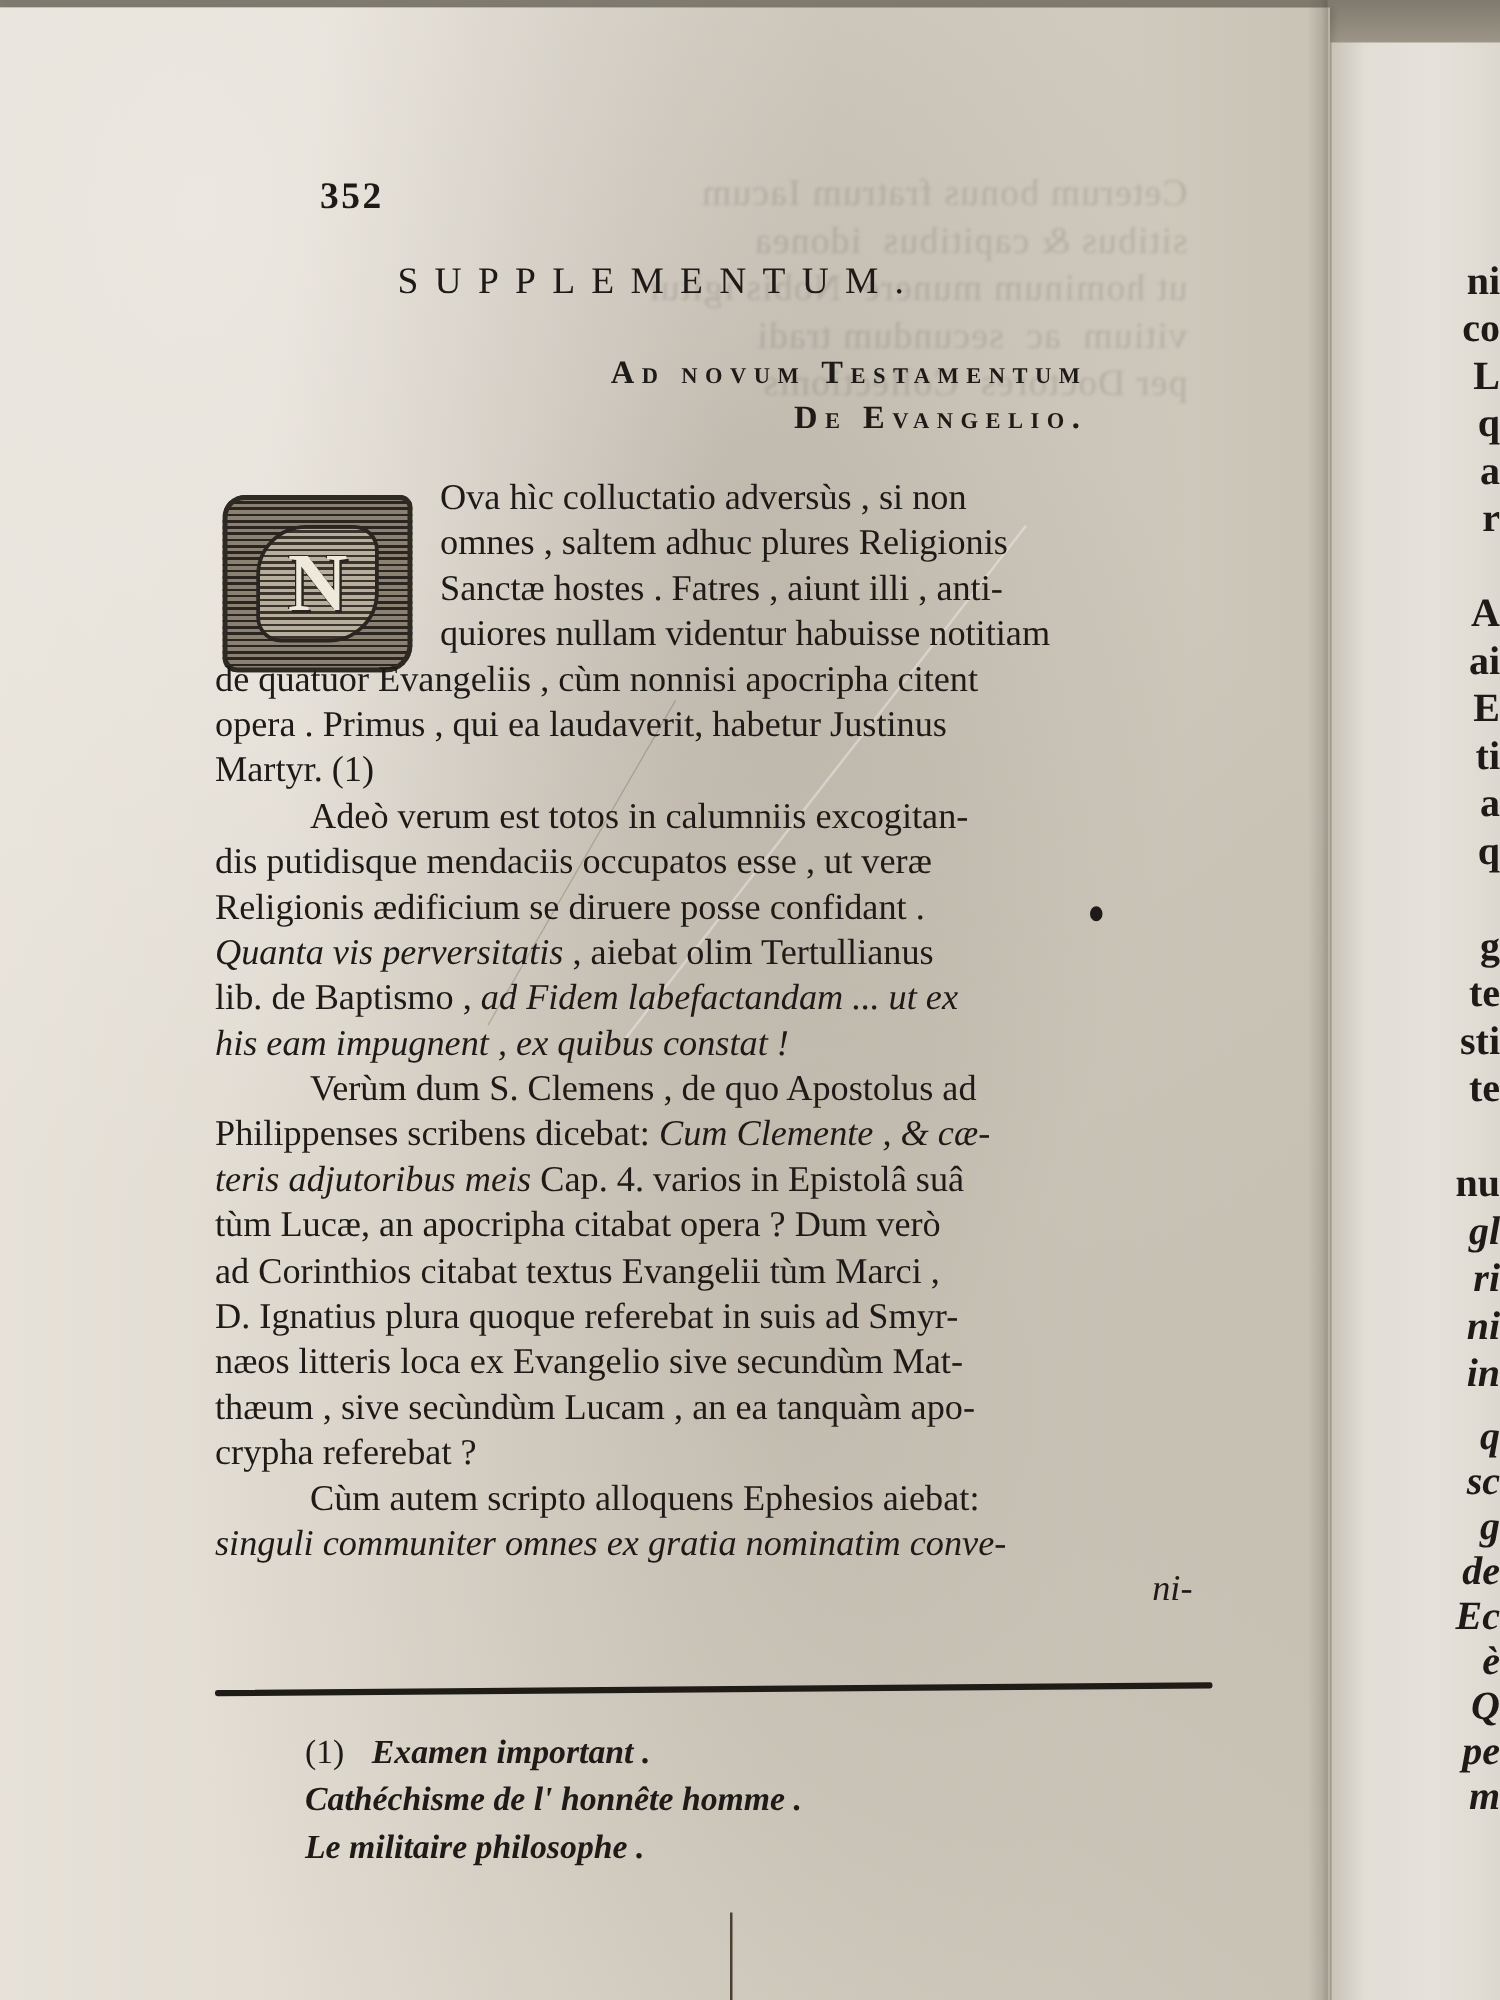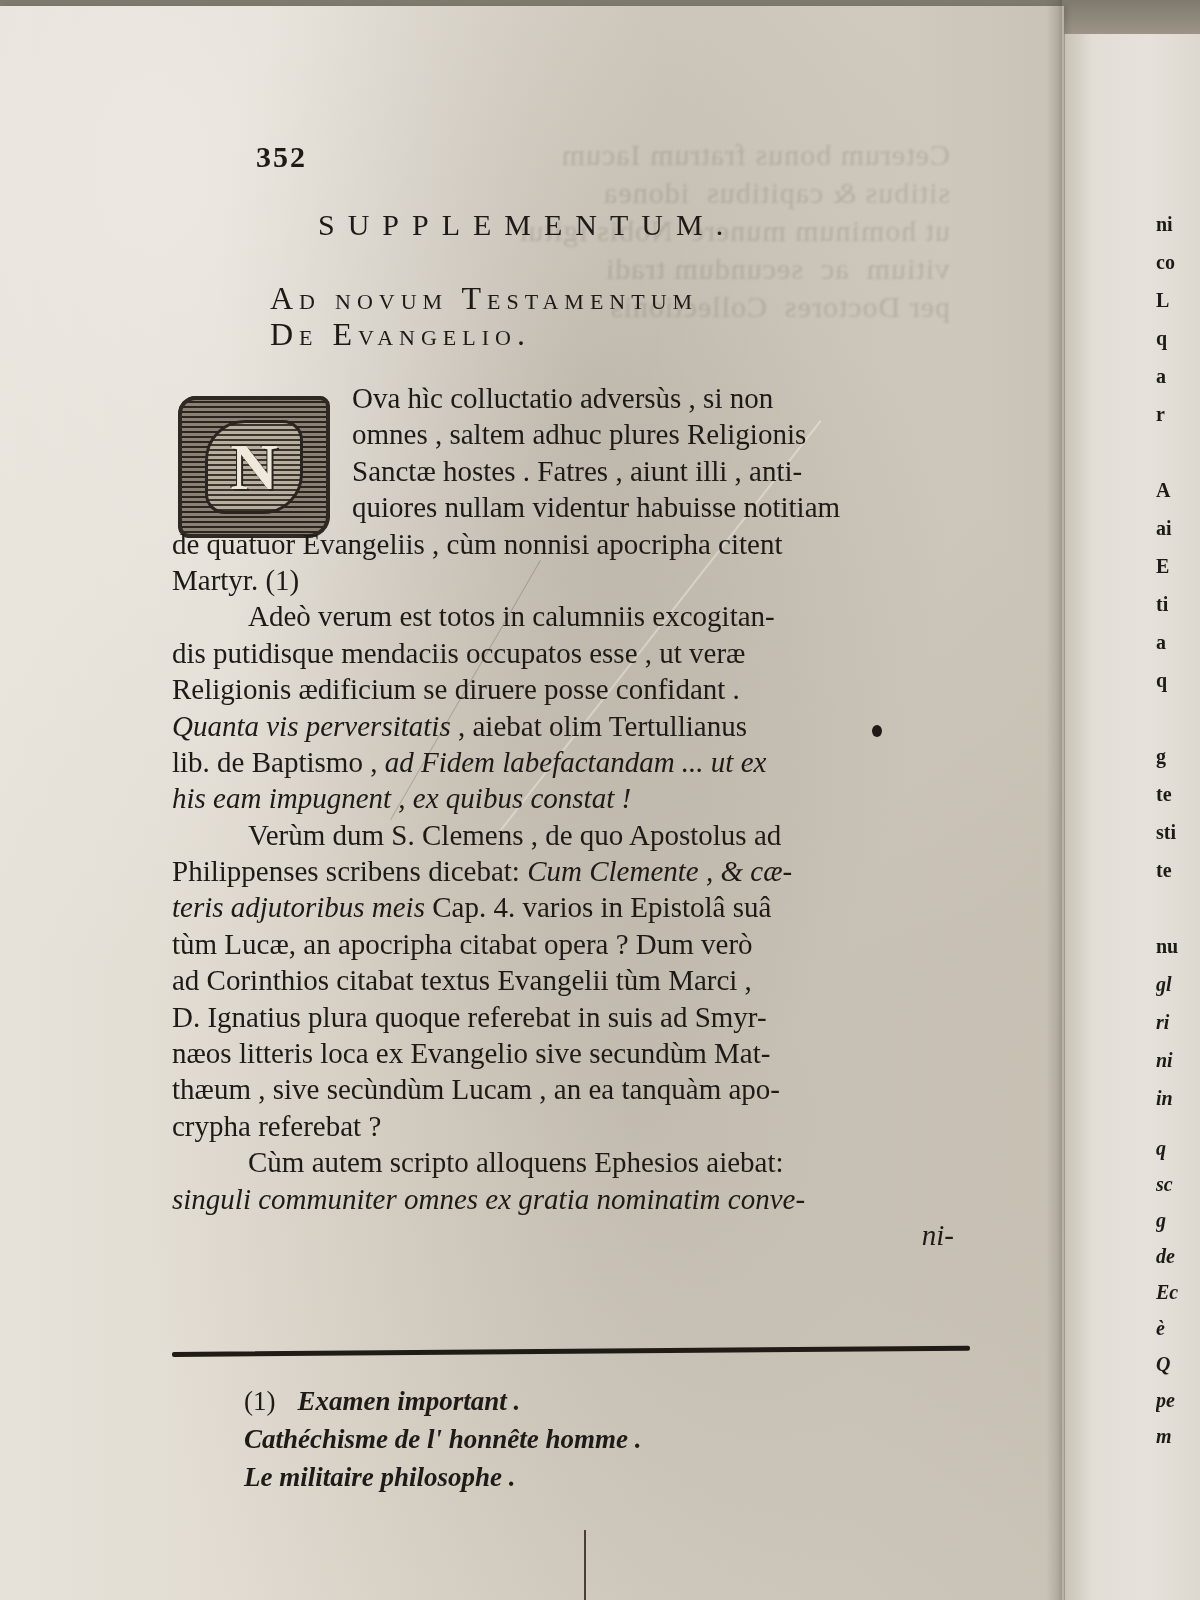--- a/index.html
+++ b/index.html
@@ -42,22 +42,22 @@
 
     .page-number {
       position: absolute; left: 236px; top: 140px;
       font-size: 30px; font-weight: bold; letter-spacing: 2px; margin-left: 20px;
     }
     .title-main {
       position: absolute; left: 318px; top: 208px; width: 500px;
       font-size: 30px; letter-spacing: 13px; text-transform: uppercase;
     }
     .subtitle {
-      position: absolute; left: 270px; top: 280px; width: 600px; text-align: left;
-      font-size: 32px; letter-spacing: 6px; font-variant: small-caps; font-weight: normal;
+      position: absolute; left: 270px; top: 280px; width: 600px; text-align: right;
+      font-size: 26px; letter-spacing: 6px; font-variant: small-caps; font-weight: bold;
       line-height: 36px;
     }
 
     .dropcap {
       position: absolute; left: 178px; top: 396px; width: 152px; height: 142px;
       background:
         repeating-linear-gradient(0deg, #2a2520 0px, #2a2520 2px, #8a8173 2px, #8a8173 5px);
       border-radius: 18px 10px 22px 12px;
       box-shadow: 0 0 0 4px #2e2923 inset;
       display: flex; align-items: center; justify-content: center;
@@ -88,21 +88,21 @@
       border-radius: 2px;
     }
     .footnotes {
       position: absolute; left: 244px; top: 1382px; width: 700px;
       font-size: 27px; line-height: 38px; font-style: italic; font-weight: bold;
     }
     .footnote-marker { font-style: normal; font-weight: normal; margin-right: 22px; }
 
     .facing-text {
       position: absolute; left: 1156px; width: 44px; overflow: hidden;
-      font-size: 20px; line-height: 38px; font-weight: bold; white-space: nowrap;
+      font-size: 32px; line-height: 38px; font-weight: bold; white-space: nowrap; text-align: right;
     }
 
     .crease {
       position: absolute; left: 820px; top: 420px; width: 2px; height: 520px;
       background: rgba(255,255,255,0.35);
       transform: rotate(38deg); transform-origin: top left;
     }
     .crease2 {
       position: absolute; left: 540px; top: 560px; width: 1px; height: 300px;
       background: rgba(70,60,50,0.25);
@@ -145,20 +145,21 @@
     <span class="dropcap-letter">N</span>
   </div>
 </div>
 
 <div class="body-text ink">
   <span class="line indent-drop"><span>Ova hìc colluctatio adversùs , si non</span></span>
   <span class="line indent-drop"><span>omnes , saltem  adhuc  plures Religionis</span></span>
   <span class="line indent-drop"><span>Sanctæ hostes . Fatres , aiunt illi , anti-</span></span>
   <span class="line indent-drop"><span>quiores nullam videntur habuisse notitiam</span></span>
   <span class="line"><span>de quatuor Evangeliis , cùm nonnisi apocripha citent</span></span>
+  <span class="line"><span>opera . Primus , qui ea laudaverit, habetur Justinus</span></span>
   <span class="line"><span>Martyr. (1)</span></span>
   <span class="line para"><span>Adeò verum est totos in calumniis excogitan-</span></span>
   <span class="line"><span>dis putidisque mendaciis occupatos esse , ut veræ</span></span>
   <span class="line"><span>Religionis ædificium se diruere posse confidant .</span></span>
   <span class="line"><span class="it">Quanta vis perversitatis</span><span> , aiebat olim Tertullianus</span></span>
   <span class="line"><span>lib. de Baptismo , </span><span class="it">ad Fidem labefactandam ... ut ex</span></span>
   <span class="line"><span class="it">his eam impugnent , ex quibus constat !</span></span>
   <span class="line para"><span>Verùm dum S. Clemens , de quo Apostolus ad</span></span>
   <span class="line"><span>Philippenses scribens dicebat: </span><span class="it">Cum Clemente , &amp; cæ-</span></span>
   <span class="line"><span class="it">teris adjutoribus meis</span><span> Cap. 4. varios in Epistolâ suâ</span></span>

